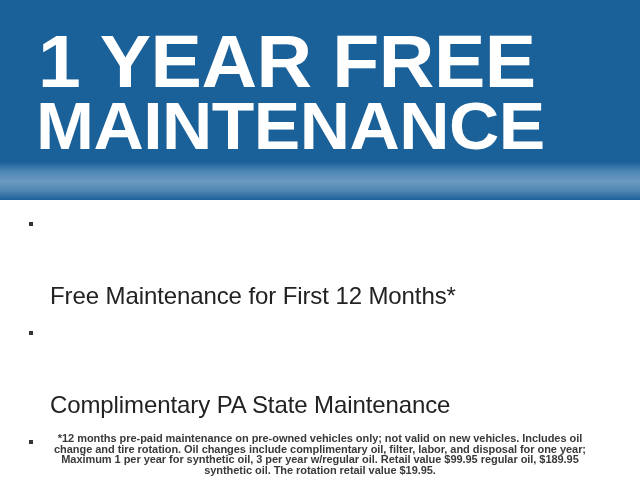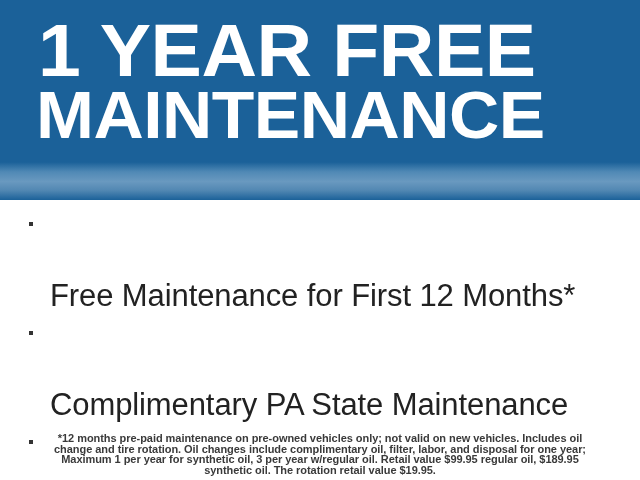--- a/index.html
+++ b/index.html
@@ -44,21 +44,21 @@
        rgba(27,97,153,0.92) 14%,
        rgba(95,148,189,0.78) 36%,
        rgba(170,199,223,0.55) 58%,
        rgba(224,235,244,0.28) 78%,
        rgba(255,255,255,0) 100%);
     pointer-events: none;
   }
   .banner-inner {
     position: absolute;
     left: 0;
-    top: 0;
+    top: 11px;
     width: 608px;
     height: 163px;
   }
 
   .headline {
     position: absolute;
     color: #ffffff;
     font-family: "Liberation Sans", sans-serif;
     font-weight: bold;
     letter-spacing: -0.5px;
@@ -89,21 +89,21 @@
     width: 640px;
     list-style: none;
     margin: 0;
     padding: 0;
   }
   .bullet-item {
     position: relative;
     padding-left: 50px;
     color: #222222;
     font-family: "Liberation Sans", sans-serif;
-    font-size: 31px;
+    font-size: 24px;
     font-weight: normal;
     letter-spacing: -0.1px;
     line-height: 36px;
     margin: 0 0 1px 0;
     white-space: pre-line;
   }
   .bullet-item .marker {
     position: absolute;
     left: 29px;
     top: 16px;

